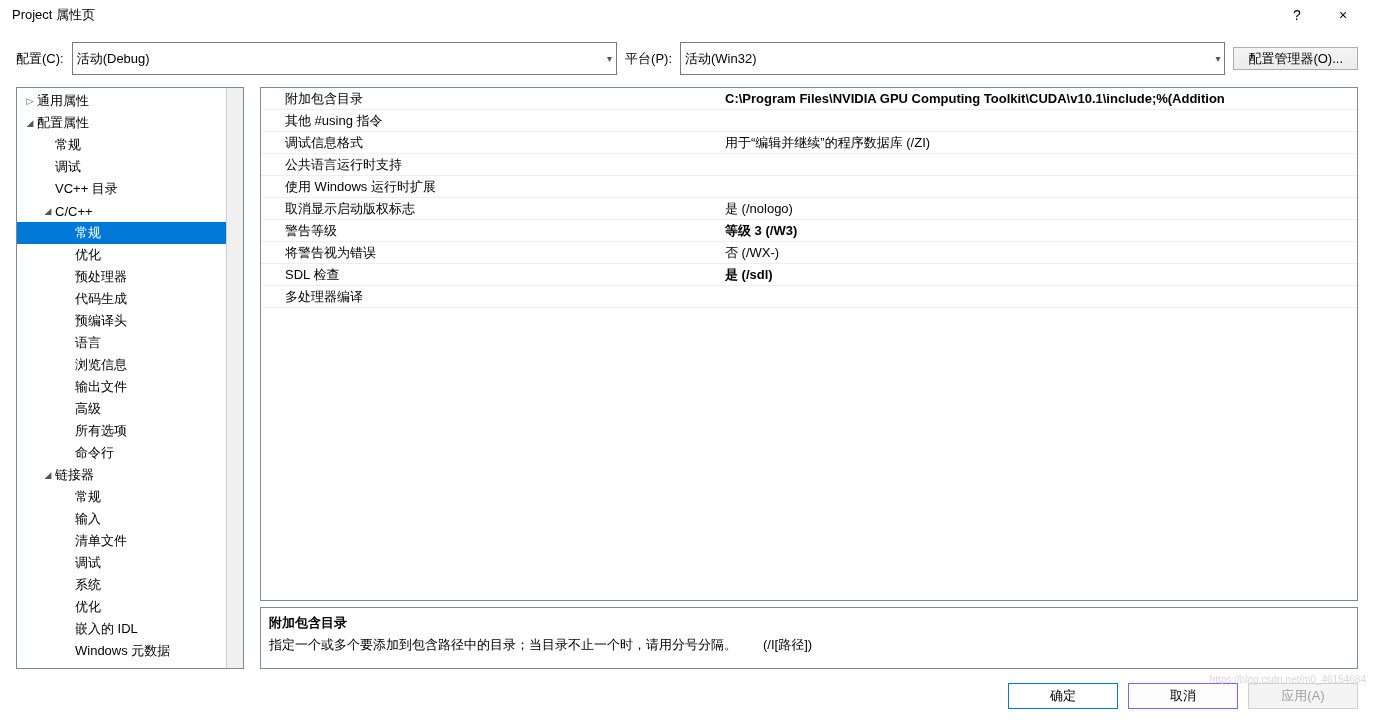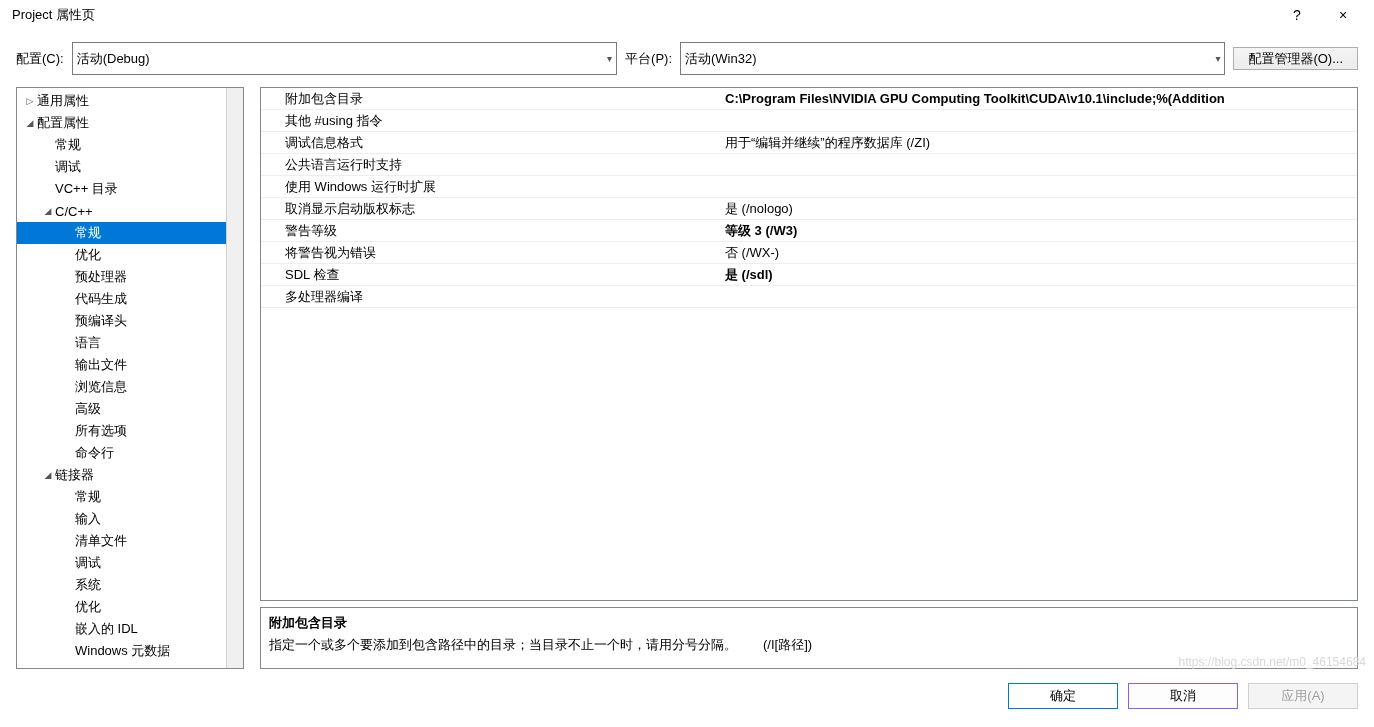--- a/index.html
+++ b/index.html
@@ -40,21 +40,21 @@
 .row .val { flex: 1; padding-left: 4px; overflow:hidden; white-space:nowrap;}
 .row .val.bold { font-weight: 700; }
 .desc { border: 1px solid #828790; padding: 6px 8px; height: 62px; }
 .desc .dt { font-weight: 700; margin-bottom: 4px; }
 
 .footer { display: flex; justify-content: flex-end; gap: 10px; padding: 14px 16px 0 16px; }
 .footer button { width: 110px; height: 26px; border: 1px solid #8b5cf6; background: #fdfdfd; }
 .footer button.primary { border-color:#0078d7; background:#fff; }
 .footer button:disabled { color:#a0a0a0; background:#f4f4f4; border-color:#d0d0d0;}
 
-.watermark { position:absolute; right:8px; bottom:58px; color:#d8d8d8; font-size:12px; pointer-events:none;}
+.watermark { position:absolute; right:8px; bottom:42px; color:#d8d8d8; font-size:10px; pointer-events:none;}
 </style>
 </head>
 <body>
 
 <div class="titlebar">
   <div class="title">Project 属性页</div>
   <div class="btn">?</div>
   <div class="btn">×</div>
 </div>
 
@@ -119,25 +119,25 @@
         <div class="tree-item lvl3">
           <span class="tw"></span>
           <span>预编译头</span>
         </div>
         <div class="tree-item lvl3">
           <span class="tw"></span>
           <span>语言</span>
         </div>
         <div class="tree-item lvl3">
           <span class="tw"></span>
+          <span>浏览信息</span>
+        </div>
+        <div class="tree-item lvl3">
+          <span class="tw"></span>
           <span>输出文件</span>
-        </div>
-        <div class="tree-item lvl3">
-          <span class="tw"></span>
-          <span>浏览信息</span>
         </div>
         <div class="tree-item lvl3">
           <span class="tw"></span>
           <span>高级</span>
         </div>
         <div class="tree-item lvl3">
           <span class="tw"></span>
           <span>所有选项</span>
         </div>
         <div class="tree-item lvl3">

